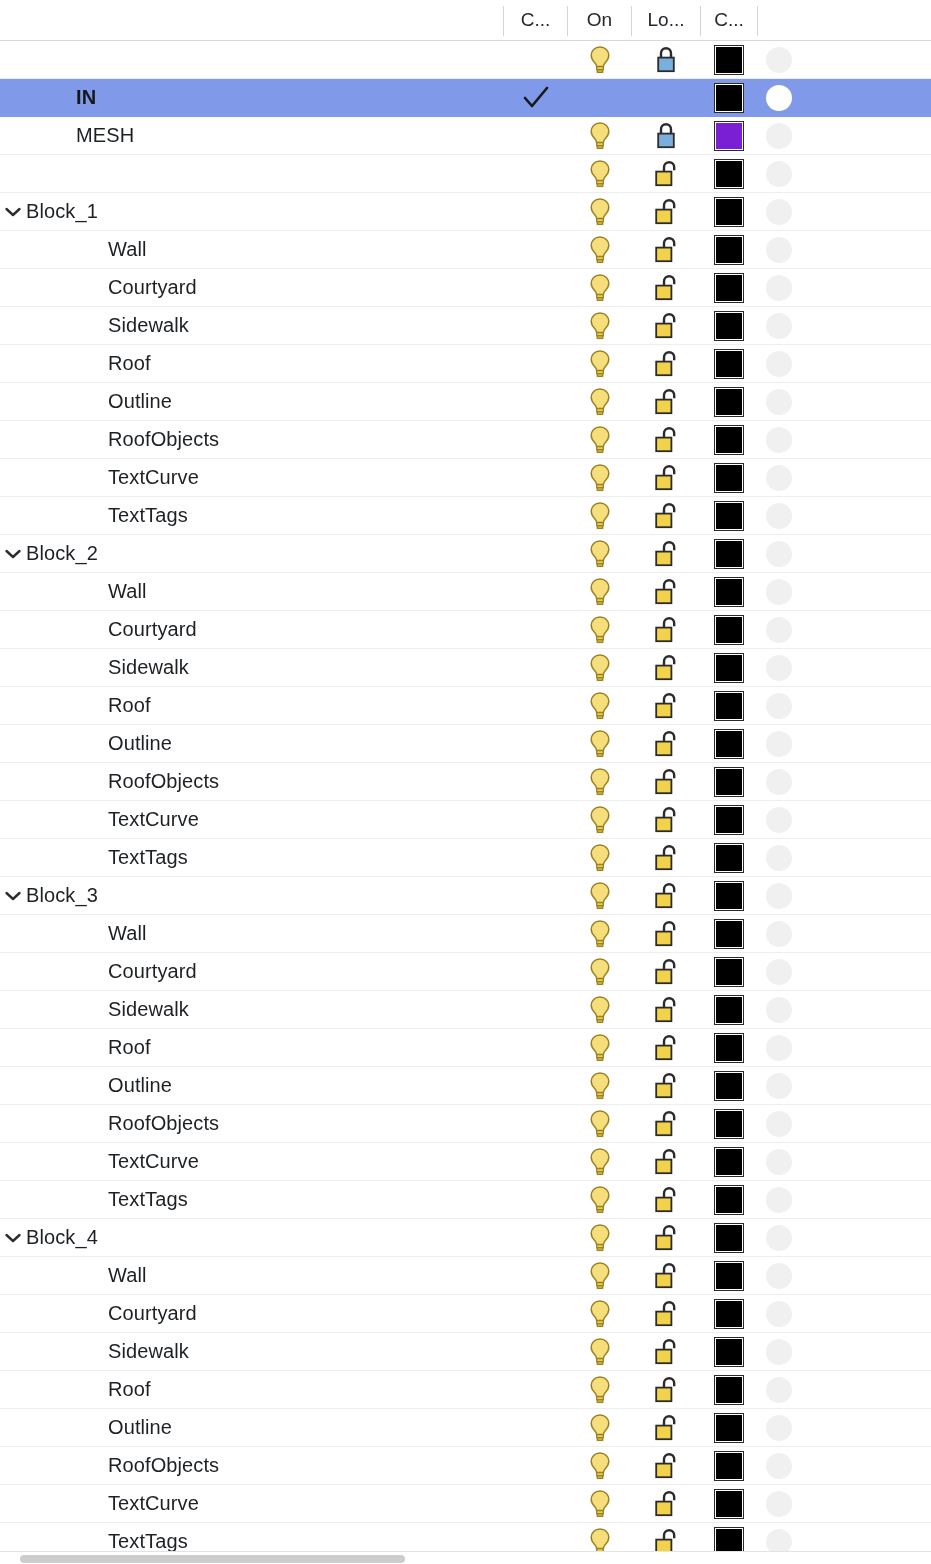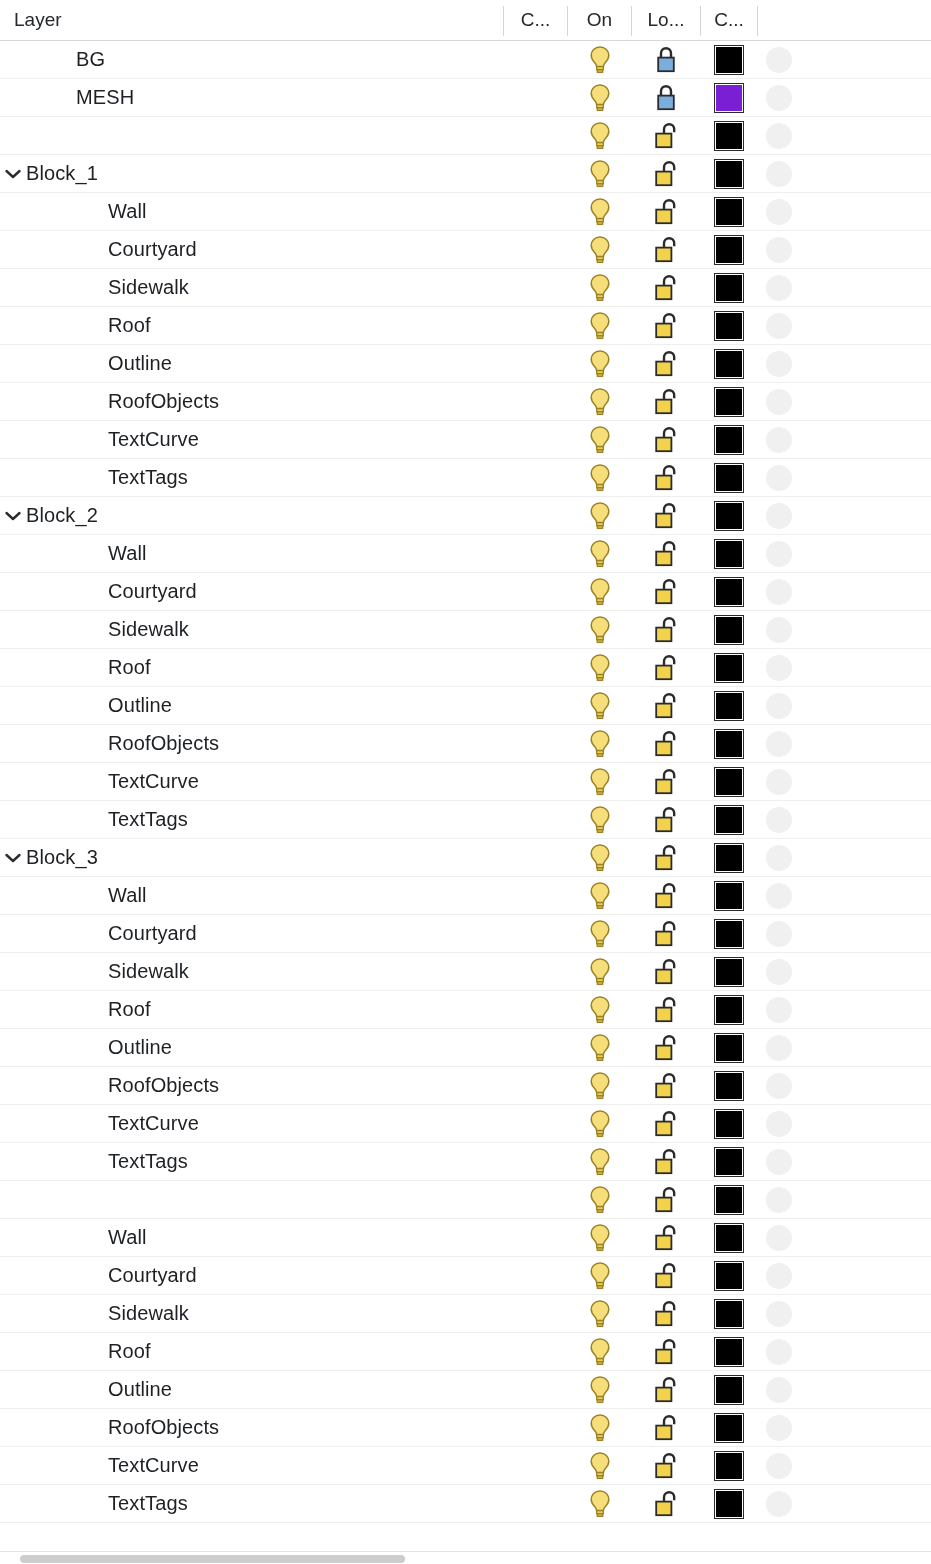--- a/index.html
+++ b/index.html
@@ -125,52 +125,66 @@
     background: #cdcdcd;
     border-radius: 4px;
   }
 </style>
 </head>
 <body>
 
 <div id="panel">
 
   <div id="header">
-      <div class="hcell lbl-left" style="left: 0px; width: 503px;">Layer</div>
       <div class="hcell lbl-ctr" style="left: 504px; width: 63px;">C...</div>
       <div class="hcell lbl-ctr" style="left: 568px; width: 63px;">On</div>
       <div class="hcell lbl-ctr" style="left: 632px; width: 68px;">Lo...</div>
       <div class="hcell lbl-ctr" style="left: 701px; width: 56px;">C...</div>
       <div class="hdiv" style="left: 503px;"></div>
       <div class="hdiv" style="left: 567px;"></div>
       <div class="hdiv" style="left: 631px;"></div>
       <div class="hdiv" style="left: 700px;"></div>
       <div class="hdiv" style="left: 757px;"></div>
     </div>
 
   <div id="rows">
       <div class="row">
-        <div class="namecell">
-          <span class="chev"></span>
-          <span class="lname indent-top">BG</span>
-        </div>
         <div class="cell" style="left: 504px; width: 63px;"></div>
         <div class="cell" style="left: 568px; width: 63px;">
           <svg class="ico" width="26" height="30" viewBox="0 0 26 30">
             <path d="M13 2 C7.8 2 4.2 6 4.2 10.6 C4.2 13.6 5.8 15.6 7.6 17.6 C8.9 19 9.5 20.1 9.6 21.4 L16.4 21.4 C16.5 20.1 17.1 19 18.4 17.6 C20.2 15.6 21.8 13.6 21.8 10.6 C21.8 6 18.2 2 13 2 Z" fill="#F6DE7A" stroke="#9a8326" stroke-width="1.5"></path>
             <rect x="9.7" y="21.6" width="6.6" height="3.2" fill="#E8CB55" stroke="#9a8326" stroke-width="1.3"></rect>
             <rect x="10.3" y="24.8" width="5.4" height="2.6" fill="#DCBF45" stroke="#9a8326" stroke-width="1.3"></rect>
           </svg>
         </div>
         <div class="cell" style="left: 632px; width: 68px;">
           <svg class="ico" width="24" height="30" viewBox="0 0 24 30">
             <path d="M7 13 L7 8.6 C7 5.4 9.2 3.2 12 3.2 C14.8 3.2 17 5.4 17 8.6 L17 13" fill="none" stroke="#2b2b2b" stroke-width="2.4"></path>
             <rect x="4.2" y="12.6" width="15.6" height="13.6" fill="#79AEDD" stroke="#2b2b2b" stroke-width="1.8"></rect>
           </svg>
         </div>
+        <div class="cell" style="left: 701px; width: 56px;">
+          <div class="swatch" style="background: rgb(0, 0, 0);"></div>
+        </div>
+        <div class="cell" style="left: 758px; width: 173px; justify-content: flex-start; padding-left: 8px;">
+          <div class="matdot"></div>
+        </div>
+      </div>
+      <div class="row selected">
+        <div class="namecell">
+          <span class="chev"></span>
+          <span class="lname indent-top">IN</span>
+        </div>
+        <div class="cell" style="left: 504px; width: 63px;">
+          <svg class="ico" width="30" height="26" viewBox="0 0 30 26">
+            <path d="M4 13 L11 21 L26 3" fill="none" stroke="#16181c" stroke-width="2.6" stroke-linecap="round" stroke-linejoin="round"></path>
+          </svg>
+        </div>
+        <div class="cell" style="left: 568px; width: 63px;"></div>
+        <div class="cell" style="left: 632px; width: 68px;"></div>
         <div class="cell" style="left: 701px; width: 56px;">
           <div class="swatch" style="background: rgb(0, 0, 0);"></div>
         </div>
         <div class="cell" style="left: 758px; width: 173px; justify-content: flex-start; padding-left: 8px;">
           <div class="matdot"></div>
         </div>
       </div>
       <div class="row">
         <div class="namecell">
           <span class="chev"></span>
@@ -927,20 +941,28 @@
           </svg>
         </div>
         <div class="cell" style="left: 701px; width: 56px;">
           <div class="swatch" style="background: rgb(0, 0, 0);"></div>
         </div>
         <div class="cell" style="left: 758px; width: 173px; justify-content: flex-start; padding-left: 8px;">
           <div class="matdot"></div>
         </div>
       </div>
       <div class="row">
+        <div class="namecell">
+          <span class="chev">
+            <svg class="ico" width="18" height="14" viewBox="0 0 18 14">
+              <path d="M2.5 4 L9 10 L15.5 4" fill="none" stroke="#2a2d31" stroke-width="2.4" stroke-linecap="round" stroke-linejoin="round"></path>
+            </svg>
+          </span>
+          <span class="lname indent-group">Block_4</span>
+        </div>
         <div class="cell" style="left: 504px; width: 63px;"></div>
         <div class="cell" style="left: 568px; width: 63px;">
           <svg class="ico" width="26" height="30" viewBox="0 0 26 30">
             <path d="M13 2 C7.8 2 4.2 6 4.2 10.6 C4.2 13.6 5.8 15.6 7.6 17.6 C8.9 19 9.5 20.1 9.6 21.4 L16.4 21.4 C16.5 20.1 17.1 19 18.4 17.6 C20.2 15.6 21.8 13.6 21.8 10.6 C21.8 6 18.2 2 13 2 Z" fill="#F6DE7A" stroke="#9a8326" stroke-width="1.5"></path>
             <rect x="9.7" y="21.6" width="6.6" height="3.2" fill="#E8CB55" stroke="#9a8326" stroke-width="1.3"></rect>
             <rect x="10.3" y="24.8" width="5.4" height="2.6" fill="#DCBF45" stroke="#9a8326" stroke-width="1.3"></rect>
           </svg>
         </div>
         <div class="cell" style="left: 632px; width: 68px;">
           <svg class="ico" width="26" height="30" viewBox="0 0 26 30">

